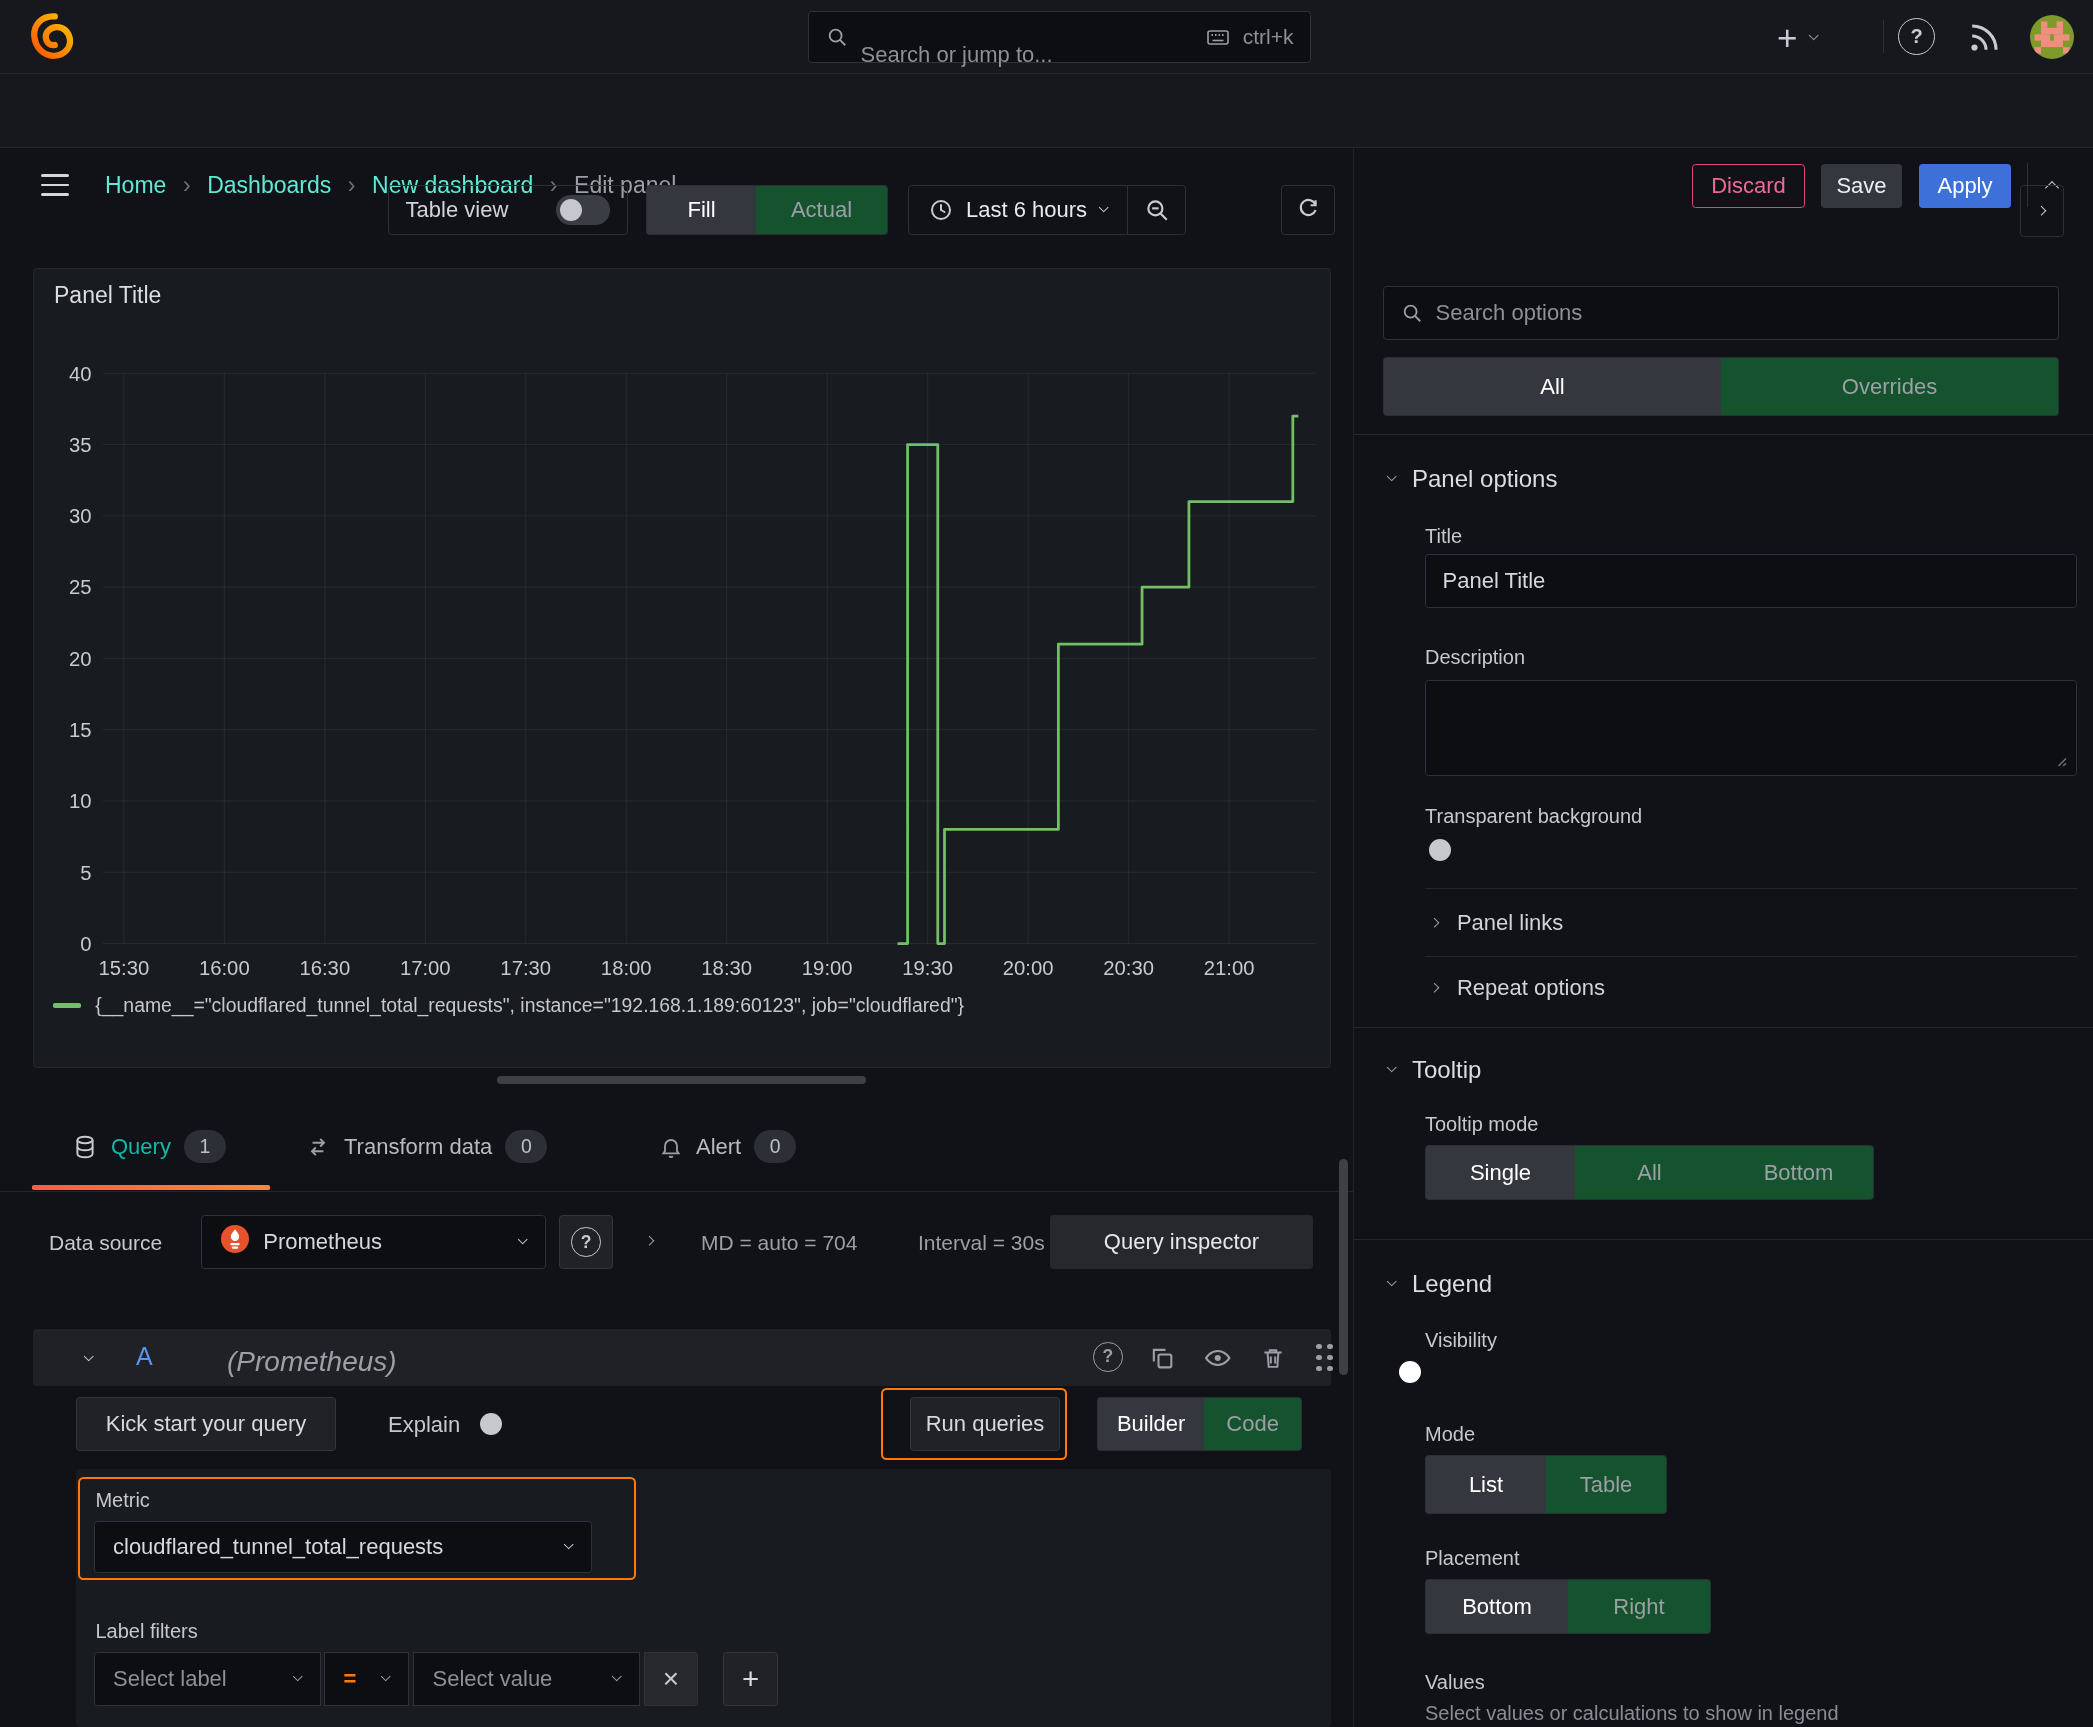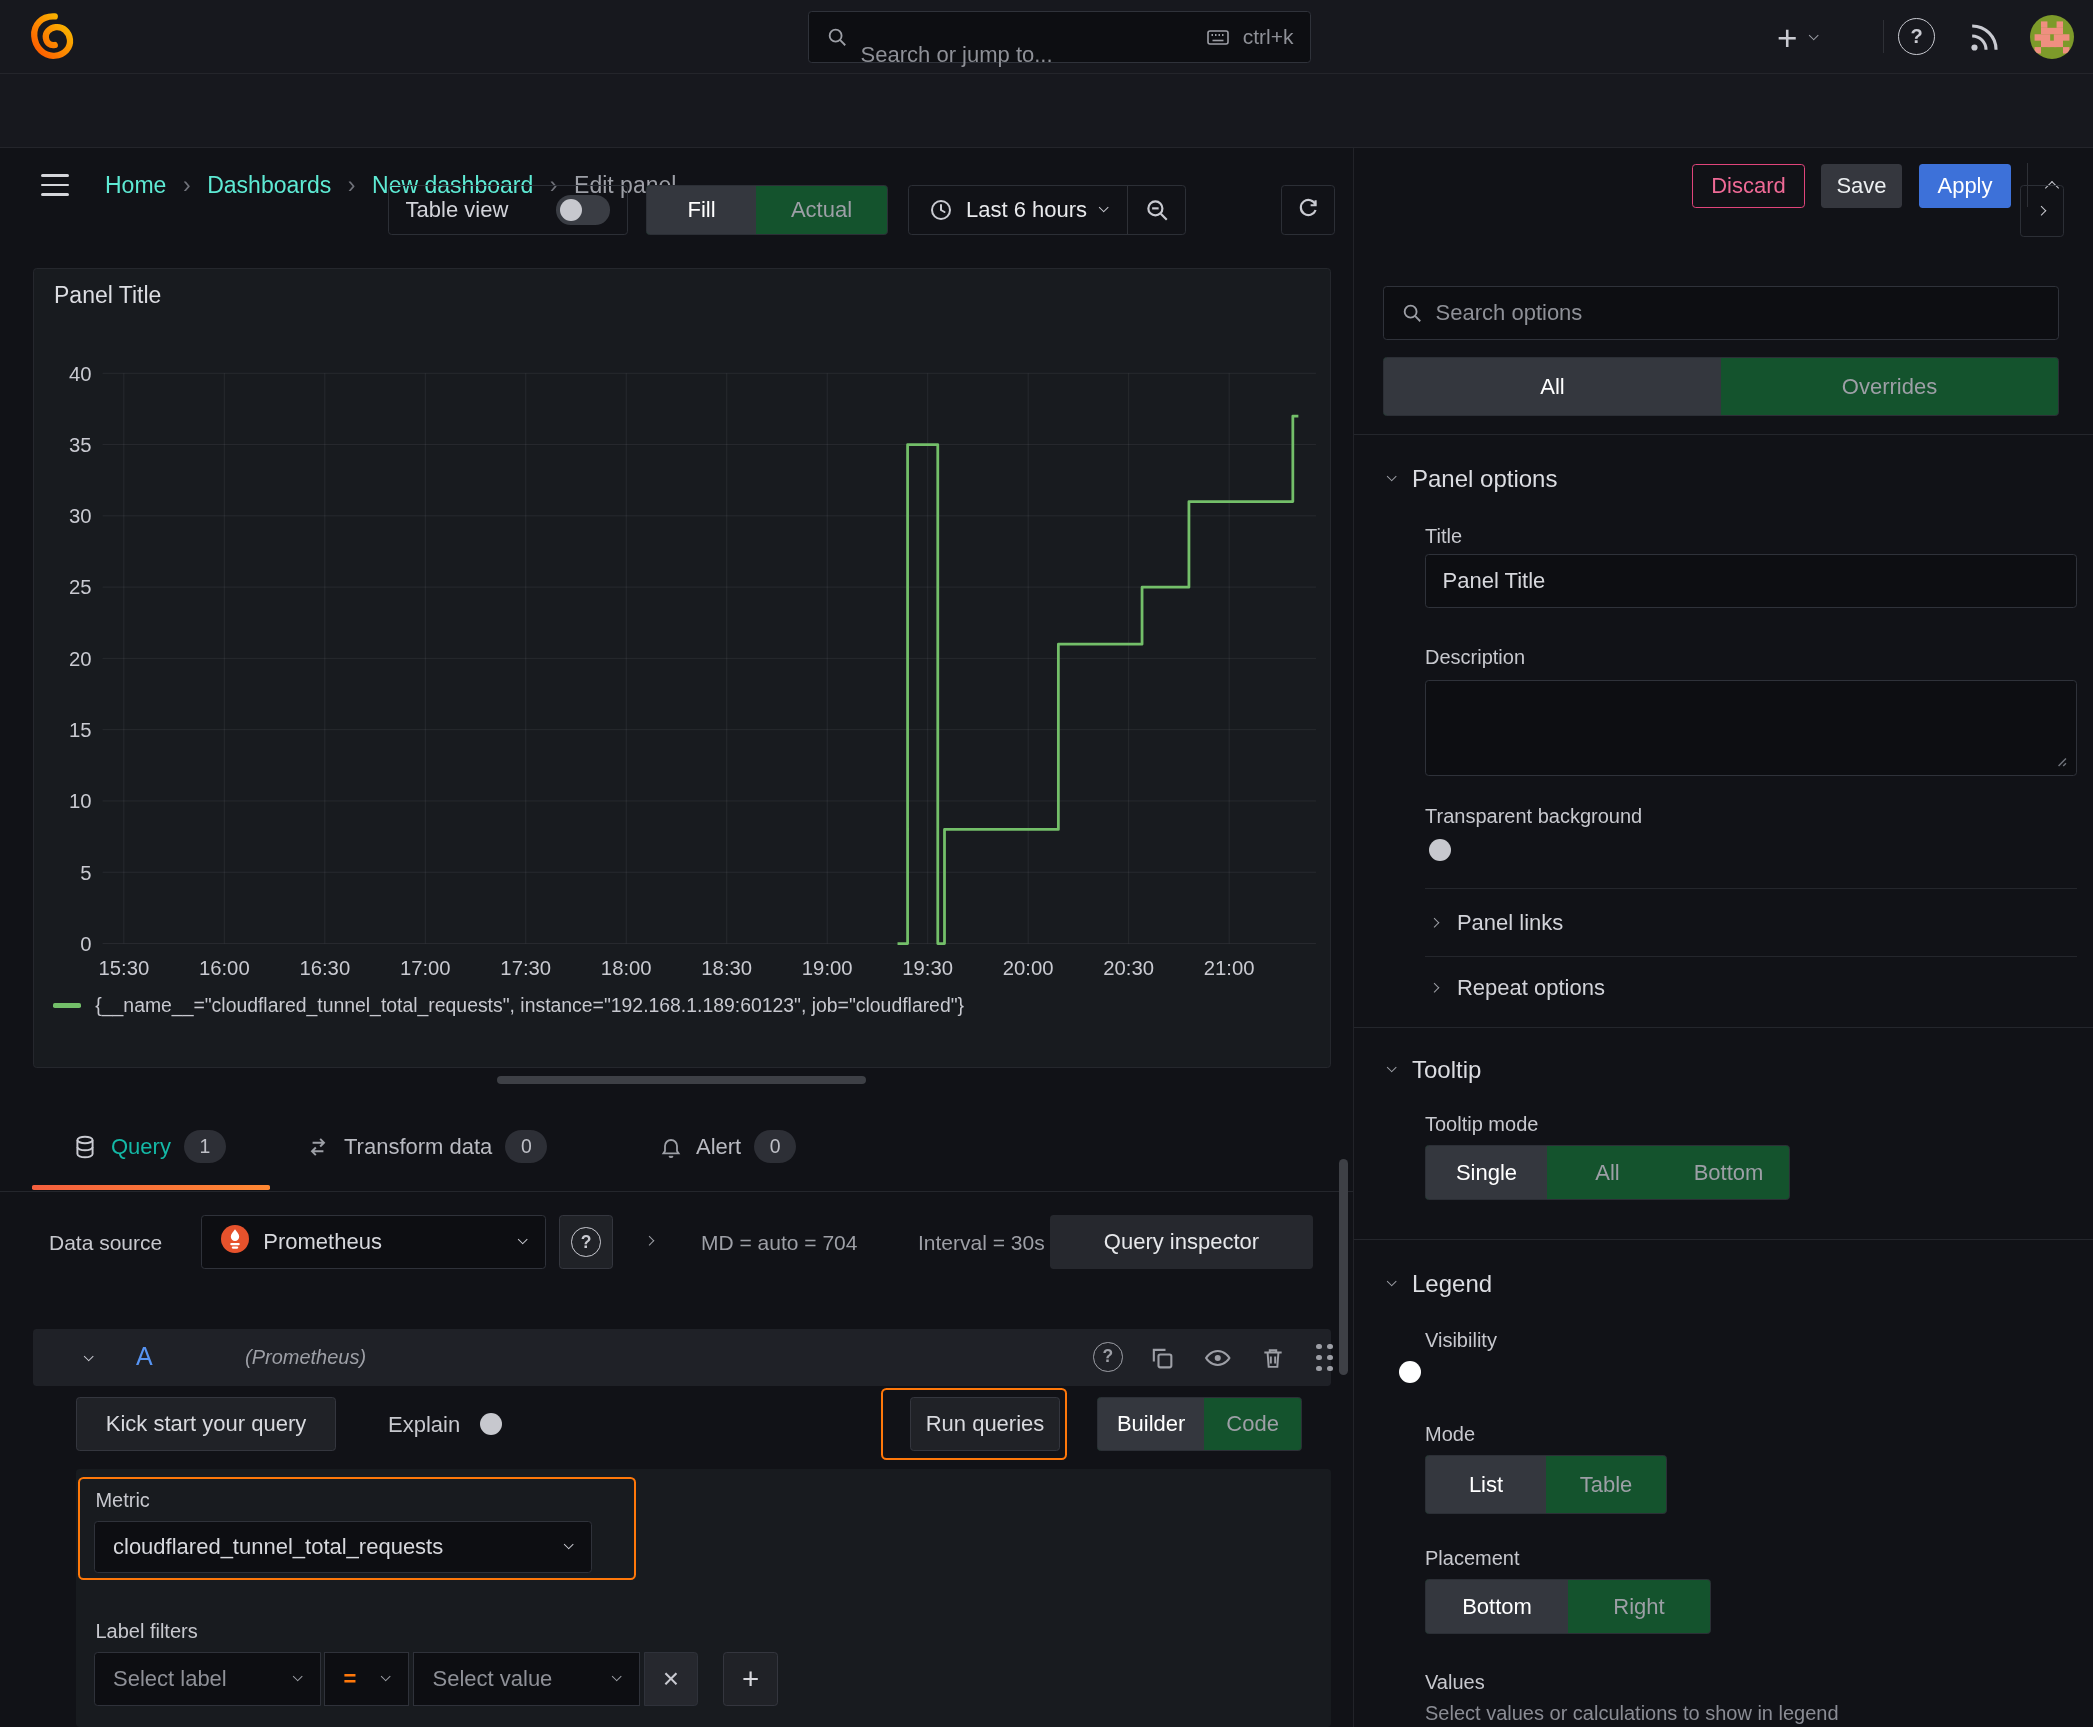--- a/index.html
+++ b/index.html
@@ -313,21 +313,21 @@
   </div>
   <span class="abs chev right sm" style="left:646px;top:1237px;color:#9d9fa6"></span>
   <span class="abs" style="left:701px;top:1231px;font-size:21px;color:#9d9fa6">MD = auto = 704</span>
   <span class="abs" style="left:918px;top:1231px;font-size:21px;color:#9d9fa6;z-index:2">Interval = 30s</span>
   <div class="abs btn" style="left:1050px;top:1215px;width:263px;height:54px;background:#26282e;color:#e6e7ea">Query inspector</div>
 
   
   <div class="abs" style="left:33px;top:1329px;width:1298px;height:57px;background:#1f2127;border-radius:3.7px">
     <span class="abs chev sm" style="left:52px;top:24px;color:#c9cad1"></span>
     <span class="abs" style="left:103px;top:13px;font-size:25px;font-weight:500;color:#5794f2">A</span>
-    <span class="abs" style="left:212px;top:16.6px;font-size:20px;font-style:italic;color:#9d9fa6">(Prometheus)</span>
+    <span class="abs" style="left:194px;top:16.6px;font-size:28px;font-style:italic;color:#9d9fa6">(Prometheus)</span>
     <span class="abs icon qcircle" style="left:1060px;top:13px;width:29.5px;height:29.5px;font-size:17.5px">
         <span>?</span>
       </span>
     <span class="abs icon" style="left:1115px;top:14.8px">
       <svg width="28" height="28" viewBox="0 0 24 24">
           <rect x="9" y="9" width="11" height="11" rx="1.5" fill="none" stroke="currentColor" stroke-width="1.8"></rect>
           <path d="M5 15V5h10" fill="none" stroke="currentColor" stroke-width="1.8"></path>
         </svg>
     </span>
     <span class="abs icon" style="left:1170px;top:14.8px">
@@ -445,21 +445,21 @@
     </div>
 
     <div class="hdiv" style="left:0;top:879px;width:740px"></div>
 
     
     <div class="abs sect" style="left:34px;top:908px">
       <span class="chev sm" style="color:#9d9fa6;margin-top:-3.7px"></span>
       <span>Tooltip</span>
     </div>
     <span class="abs fieldlabel" style="left:71px;top:965px">Tooltip mode</span>
-    <div class="abs seg" style="left:71px;top:997px;width:365px;height:55px">
+    <div class="abs seg" style="left:71px;top:997px;width:449px;height:55px">
       <span class="opt active" style="flex:1">Single</span>
       <span class="opt" style="flex:1">All</span>
       <span class="opt" style="flex:1">Bottom</span>
     </div>
 
     <div class="hdiv" style="left:0;top:1091px;width:740px"></div>
 
     
     <div class="abs sect" style="left:34px;top:1122px">
       <span class="chev sm" style="color:#9d9fa6;margin-top:-3.7px"></span>

